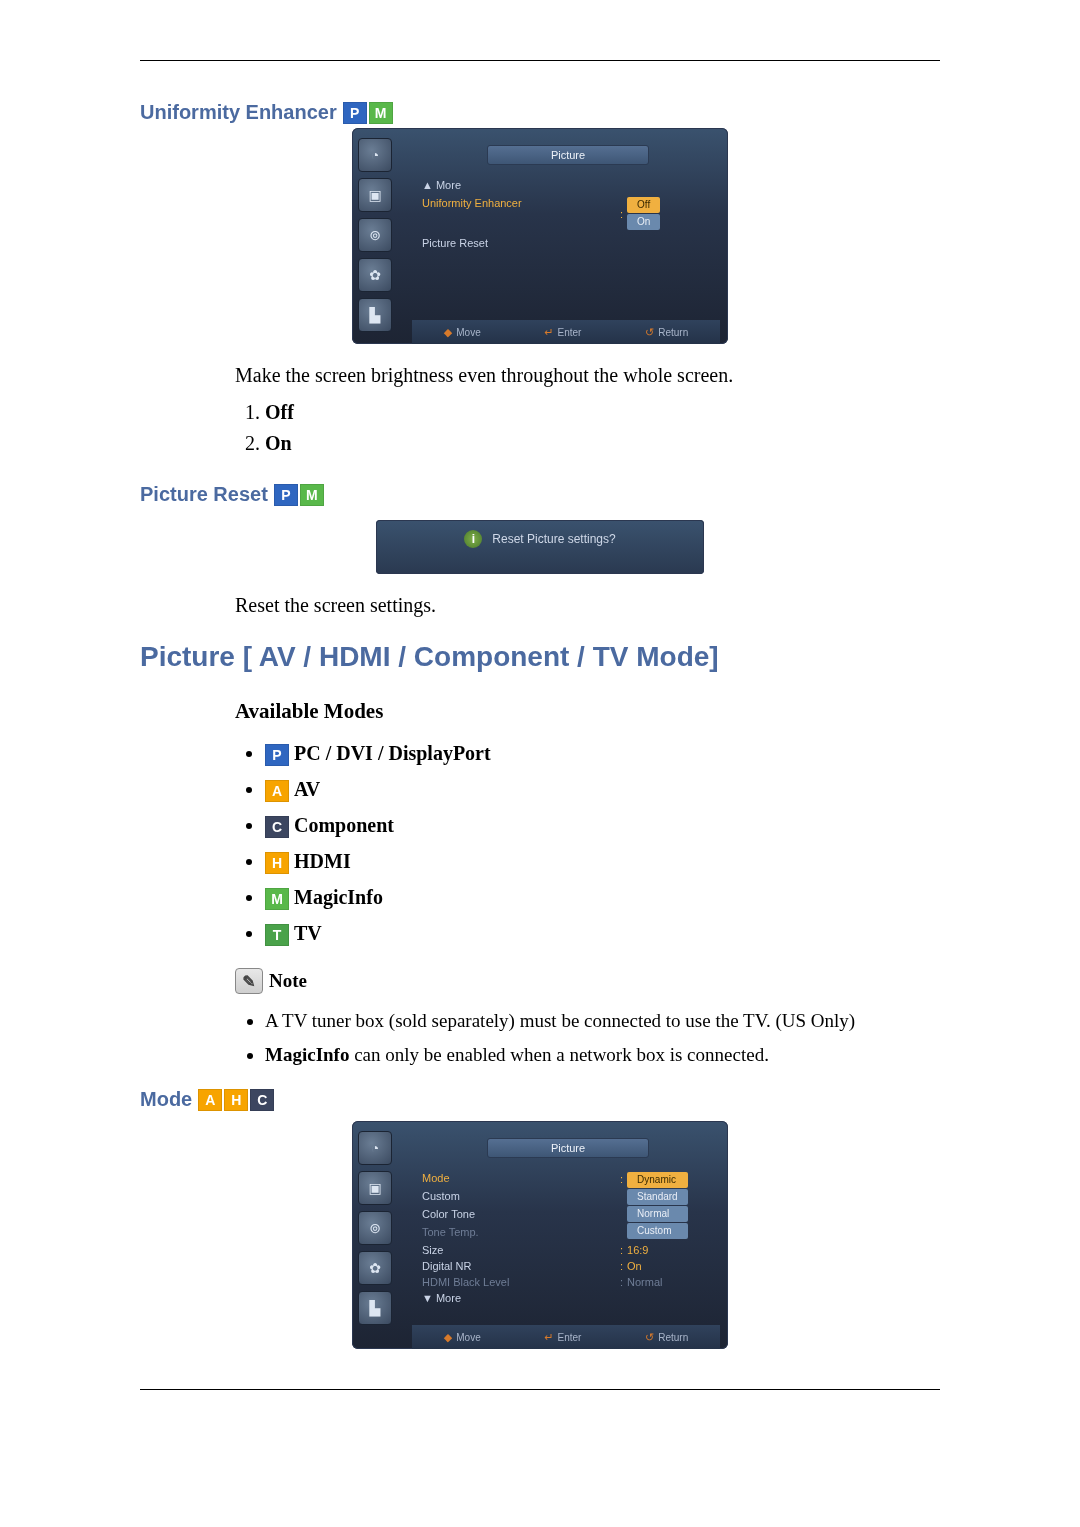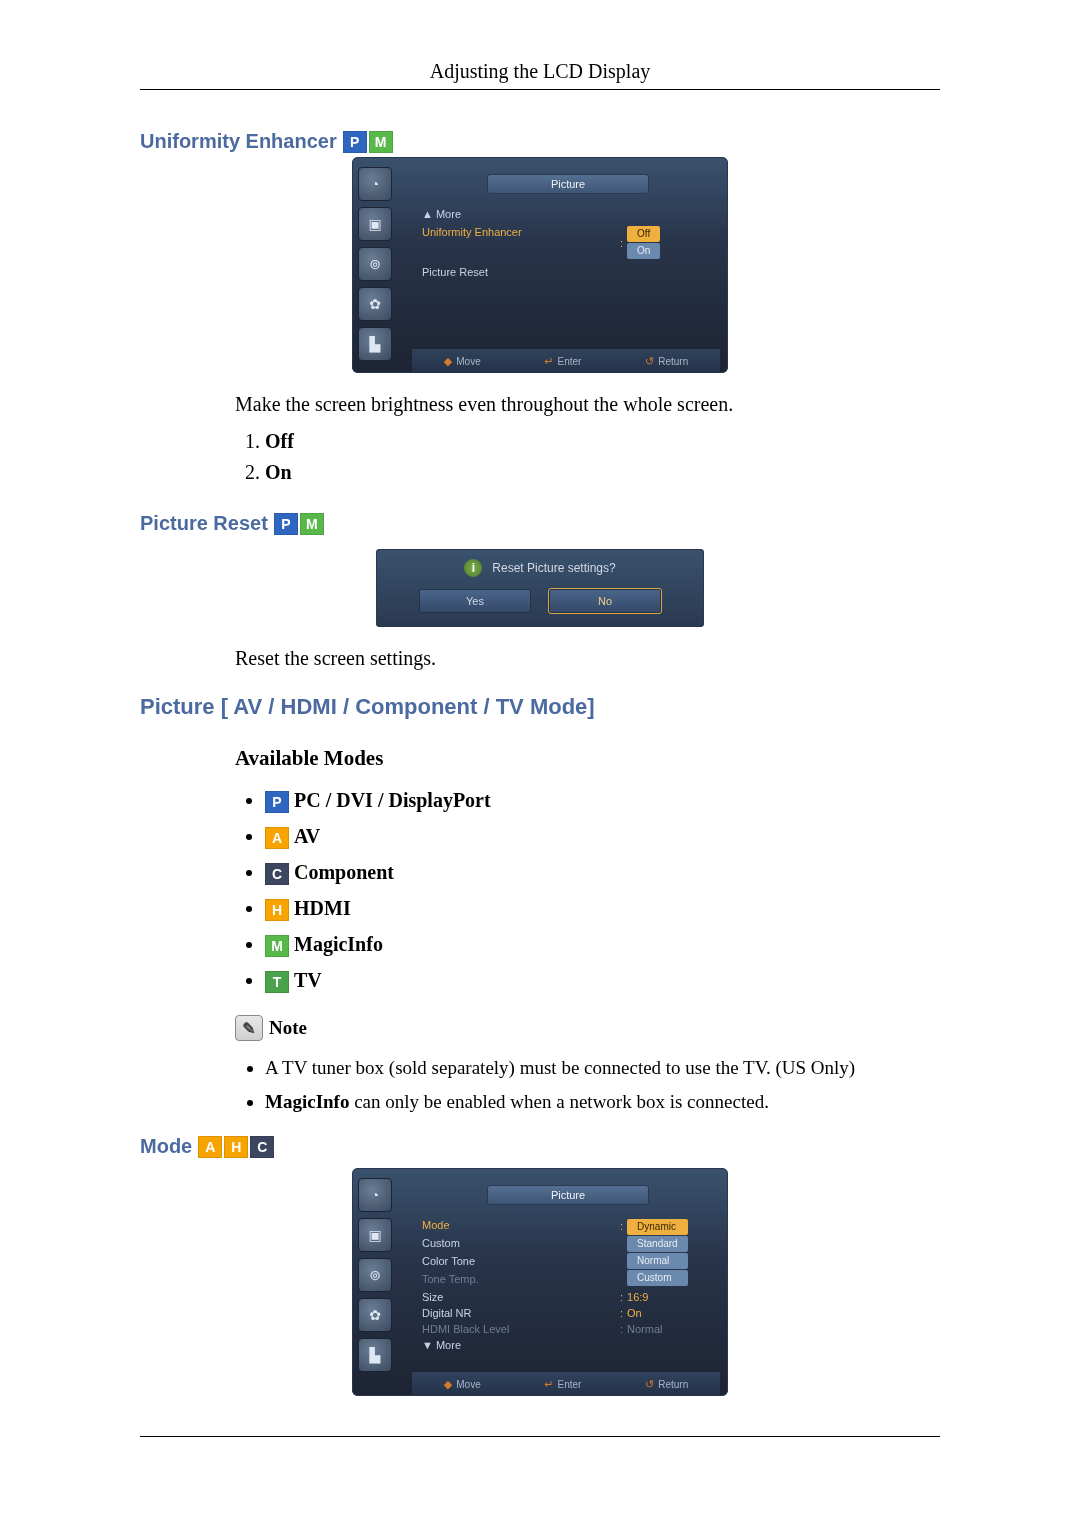--- a/index.html
+++ b/index.html
@@ -222,21 +222,20 @@
   .reset-dialog .dlg-btn.sel {
     outline: 1px solid #d9a741;
     color:#f0cf88;
   }
   .mode-badge-row { display:inline-flex; gap:2px; }
 </style>
 </head>
 <body>
 
 <div class="page">
-  <div class="top-header">Adjusting the LCD Display</div>
   <hr class="top-rule">
 
   <div class="section-block">
     <h3 class="section-title">
       <span>Uniformity Enhancer</span>
       <span class="mode-badge-row">
         <span class="badge badge-P">P</span>
         <span class="badge badge-M">M</span>
       </span>
     </h3>
@@ -298,32 +297,28 @@
         <span class="badge badge-M">M</span>
       </span>
     </h3>
 
     <div class="screenshot-wrap" style="margin-top:14px;">
       <div class="reset-dialog">
         <div class="q-row">
           <div class="info-icon">i</div>
           <span>Reset Picture settings?</span>
         </div>
-        <div class="btn-row">
-          <div class="dlg-btn">Yes</div>
-          <div class="dlg-btn sel">No</div>
-        </div>
       </div>
     </div>
 
     <div class="body-text">Reset the screen settings.</div>
   </div>
 
   <div class="section-block">
-    <h3 class="section-title" style="font-size:22px;margin-top:24px;">Picture [ AV / HDMI / Component / TV Mode]</h3>
+    <h3 class="section-title" style="font-size:28px;margin-top:24px;">Picture [ AV / HDMI / Component / TV Mode]</h3>
 
     <div class="subheading">Available Modes</div>
 
     <ul class="ul-list">
       <li>
         <span class="badge badge-P">P</span>
         <b>PC / DVI / DisplayPort</b>
       </li>
       <li>
         <span class="badge badge-A">A</span>

